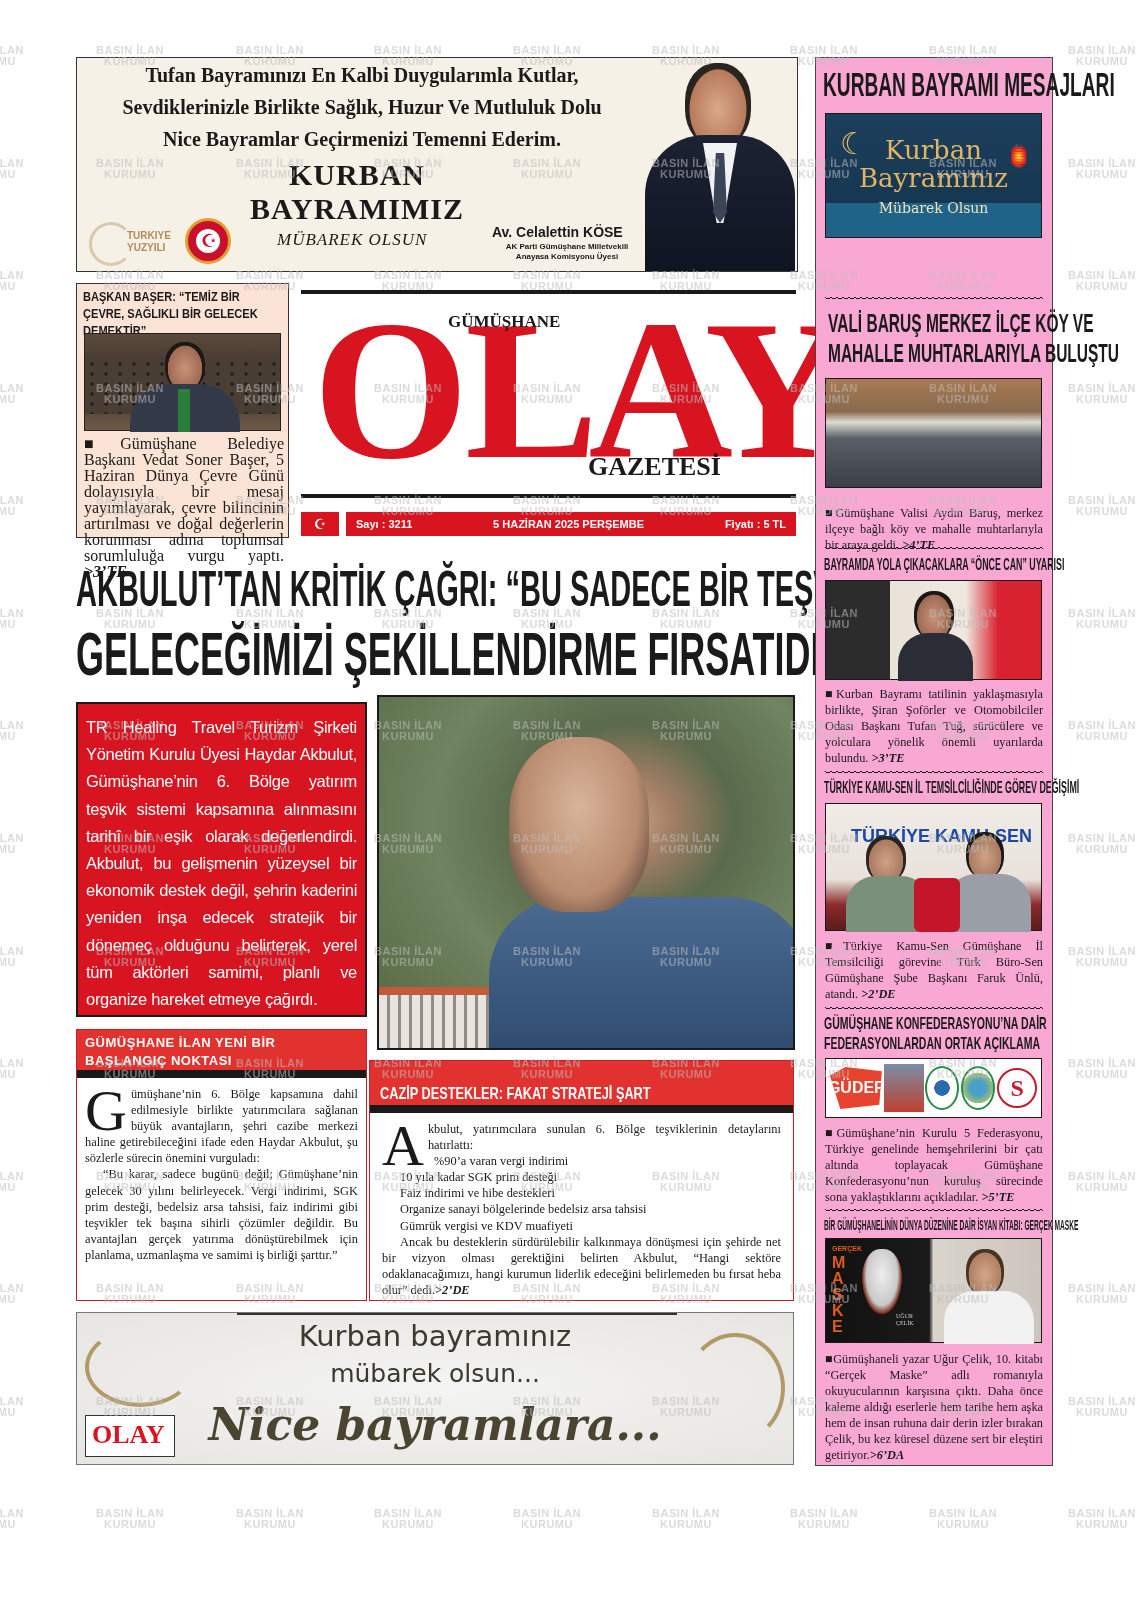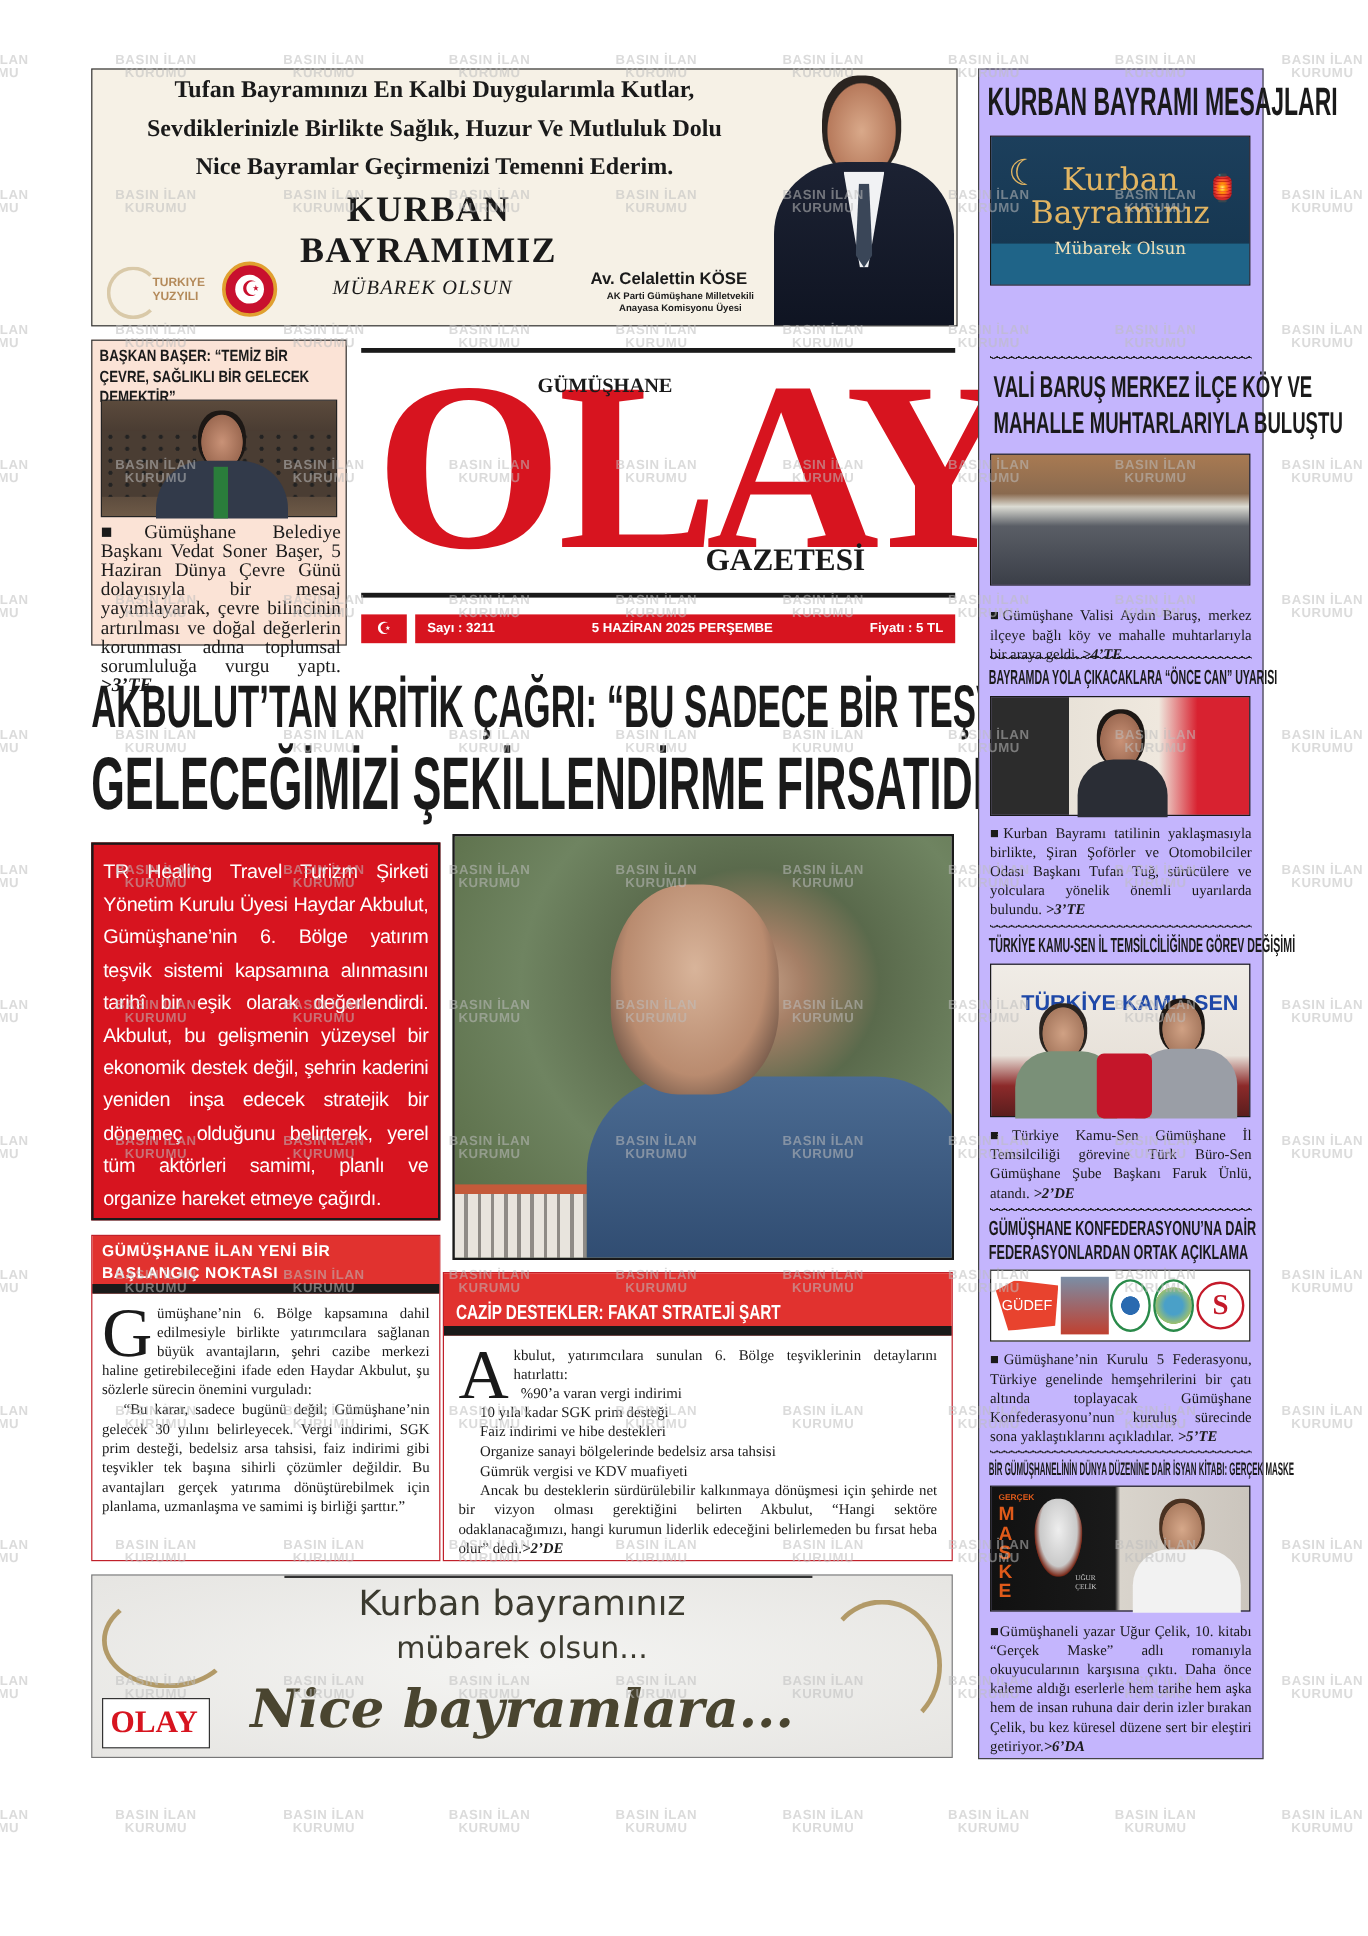--- a/index.html
+++ b/index.html
@@ -72,21 +72,21 @@
   #bottom-ad { left: 76px; top: 1312px; width: 718px; height: 153px; background: radial-gradient(ellipse at 50% 50%, #f4f4f2 0%, #e6e5e2 100%); border: 1px solid #777; overflow: hidden; }
   #bottom-ad .t1 { position: absolute; left: 0; width: 100%; top: 6px; text-align: center; font-family: "DejaVu Sans", sans-serif; font-size: 29px; color: #3b3a2f; }
   #bottom-ad .t2 { position: absolute; left: 0; width: 100%; top: 46px; text-align: center; font-family: "DejaVu Sans", sans-serif; font-size: 25px; color: #3b3a2f; }
   #bottom-ad .t3 { position: absolute; left: 0; width: 100%; top: 86px; text-align: center; font-family: "DejaVu Serif", serif; font-style: italic; font-weight: bold; font-size: 44px; color: #4a4530; }
   #bottom-ad .topline { position: absolute; left: 160px; top: 0; width: 440px; height: 2px; background: #333; }
   #ad-logo { position: absolute; left: 8px; top: 102px; width: 90px; height: 42px; border: 1px solid #333; background: #fff; color: #d7141f; font-weight: bold; font-size: 26px; font-family: "Liberation Serif", serif; padding-left: 6px; line-height: 38px; }
   .ox { position: absolute; left: 8px; top: 14px; width: 110px; height: 80px; border: 4px solid #b29a68; border-radius: 50% 50% 50% 50%; border-top-color: transparent; border-right-color: transparent; }
   .ram { position: absolute; right: 8px; top: 20px; width: 100px; height: 110px; border: 4px solid #b29a68; border-radius: 50%; border-left-color: transparent; border-bottom-color: transparent; }
 
   
-  #sidebar { left: 815px; top: 57px; width: 238px; height: 1409px; background: #c4b5fd; border: 1px solid #444; padding: 0 6px; }
+  #sidebar { left: 815px; top: 57px; width: 238px; height: 1409px; background: #f9a8d4; border: 1px solid #444; padding: 0 6px; }
   .sb-title { font-family: "Liberation Sans", sans-serif; font-weight: bold; color: #1a1a1a; white-space: nowrap; transform-origin: left top; }
   .sb-text { font-size: 12.3px; line-height: 16px; text-align: justify; color: #1a1a1a; }
   .wavy { height: 6px; background: radial-gradient(circle at 3px -1px, transparent 3px, #1a1a1a 3px, #1a1a1a 4px, transparent 4px) repeat-x; background-size: 6px 6px; }
   .sb-img { border: 1px solid #1a1a1a; }
 </style>
 </head>
 <body>
 
 <div id="wm-layer">
     <div class="wm" style="left: -50px; top: 45px; width: 80px; z-index: 50;">
@@ -737,21 +737,21 @@
     <div style="position:absolute;left:88px;top:74px;width:46px;height:54px;background:#c4162a;border-radius:6px;"></div>
   </div>
   <div class="sb-text" style="position:absolute;left:9px;top:880px;width:218px;"><span>■Türkiye Kamu-Sen Gümüşhane İl Temsilciliği görevine Türk Büro-Sen Gümüşhane Şube Başkanı Faruk Ünlü, atandı.</span> <span class="ref">&gt;2’DE</span></div>
   <div class="wavy" style="position:absolute;left:9px;top:948px;width:218px;"></div>
 
   <div class="sb-title" style="position:absolute;left:8px;top:956px;font-size:17px;line-height:20px;transform:scaleX(0.62);">
     <div>GÜMÜŞHANE KONFEDERASYONU’NA DAİR</div>
     <div>FEDERASYONLARDAN ORTAK AÇIKLAMA</div>
   </div>
   <div class="sb-img" style="position:absolute;left:9px;top:1000px;width:217px;height:60px;background:#fff;display:flex;align-items:center;justify-content:space-around;padding:0 3px;">
-    <div style="width:52px;height:42px;background:#e8432e;color:#fff;font-family:'Liberation Sans',sans-serif;font-weight:normal;font-size:12px;display:flex;align-items:center;justify-content:center;clip-path:polygon(0 20%,30% 0,100% 10%,95% 90%,20% 100%);">GÜDEF</div>
+    <div style="width:52px;height:42px;background:#e8432e;color:#fff;font-family:'Liberation Sans',sans-serif;font-weight:bold;font-size:16px;display:flex;align-items:center;justify-content:center;clip-path:polygon(0 20%,30% 0,100% 10%,95% 90%,20% 100%);">GÜDEF</div>
     <div style="width:40px;height:48px;background:linear-gradient(180deg,#7a8ea6,#c04030);"></div>
     <div style="width:34px;height:44px;border-radius:50%;border:2px solid #2a8a4a;background:radial-gradient(circle,#2a6ab0 30%,#fff 32%);"></div>
     <div style="width:34px;height:44px;border-radius:50%;border:2px solid #2a8a4a;background:radial-gradient(circle,#4aa0c8 30%,#9ac070 60%,#fff 62%);"></div>
     <div style="width:40px;height:40px;border-radius:50%;border:2px solid #c41a2a;color:#c41a2a;font-weight:bold;font-size:24px;display:flex;align-items:center;justify-content:center;">S</div>
   </div>
   <div class="sb-text" style="position:absolute;left:9px;top:1067px;width:218px;"><span>■Gümüşhane’nin Kurulu 5 Federasyonu, Türkiye genelinde hemşehrilerini bir çatı altında toplayacak Gümüşhane Konfederasyonu’nun kuruluş sürecinde sona yaklaştıklarını açıkladılar.</span> <span class="ref">&gt;5’TE</span></div>
   <div class="wavy" style="position:absolute;left:9px;top:1150px;width:218px;"></div>
 
   <div class="sb-title" style="position:absolute;left:8px;top:1158px;font-size:15px;transform:scaleX(0.44);">BİR GÜMÜŞHANELİNİN DÜNYA DÜZENİNE DAİR İSYAN KİTABI: GERÇEK MASKE</div>
   <div class="sb-img" style="position:absolute;left:9px;top:1180px;width:217px;height:105px;background:linear-gradient(90deg,#111 0%,#1a1a1a 48%,#d9d4cc 50%,#cbc5bd 100%);">

